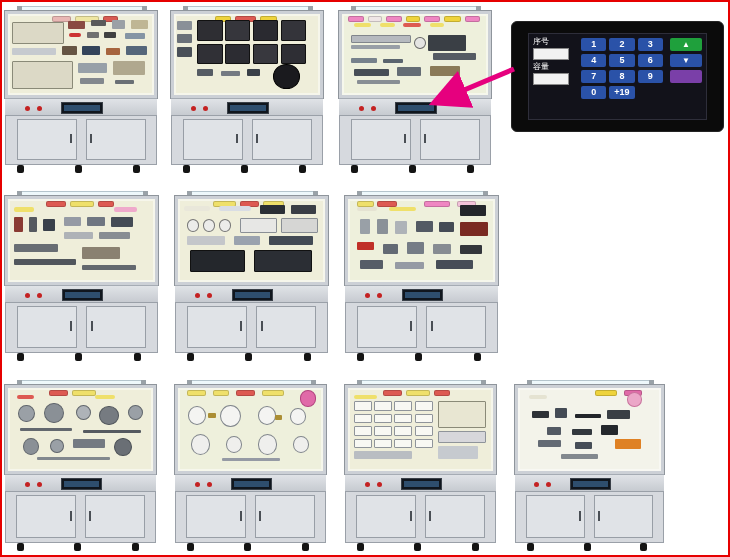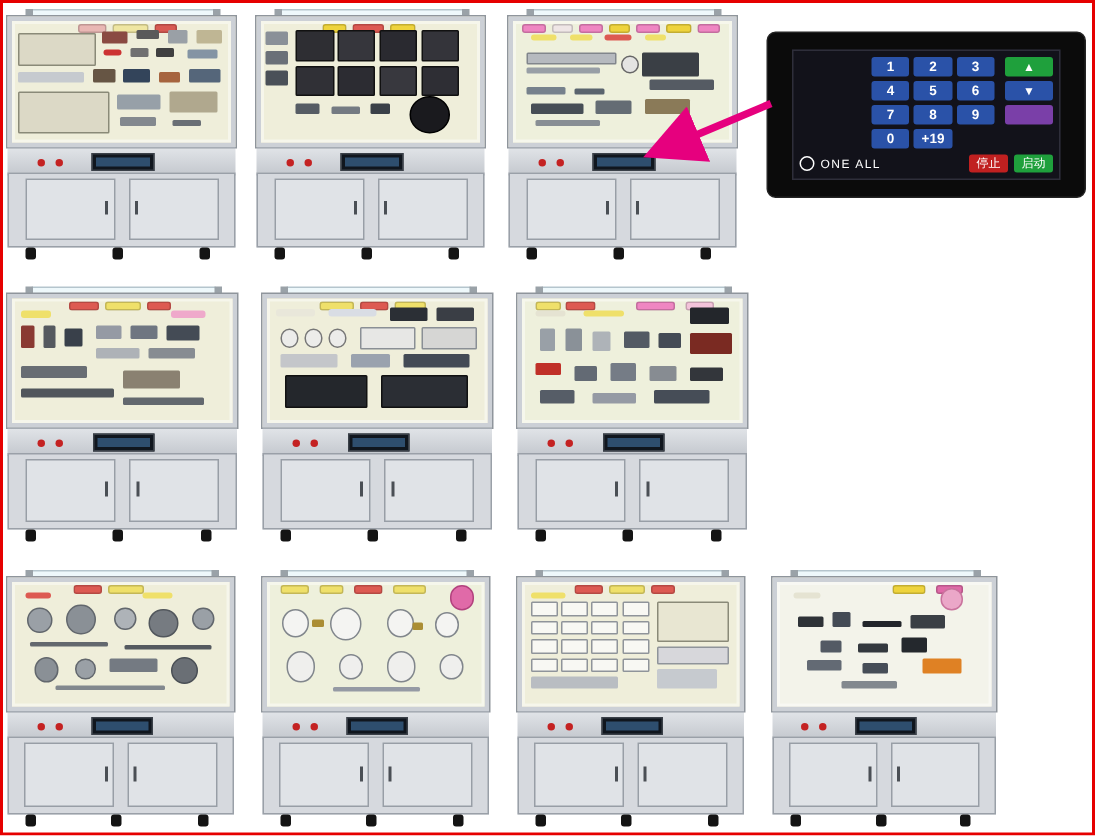--- a/index.html
+++ b/index.html
@@ -489,46 +489,44 @@
         </div>
       </div>
       <div class="wheel" style="left: 8%;"></div>
       <div class="wheel" style="left: 46%;"></div>
       <div class="wheel" style="left: 84%;"></div>
     </div>
   </div>
 
 <div class="keypad" style="background: rgb(11, 11, 11);">
   <div class="kp-screen" style="background: rgb(18, 18, 26);">
+    <div class="kp-left" id="kp-left">
+        <div class="kp-field-label">序号</div>
+        <div class="kp-field-box"></div>
+        <div class="kp-field-label">容量</div>
+        <div class="kp-field-box"></div>
+      </div>
     <div class="kp-digits" id="kp-digits">
         <div class="kp-digit" style="background: rgb(42, 82, 168);">1</div>
         <div class="kp-digit" style="background: rgb(42, 82, 168);">2</div>
         <div class="kp-digit" style="background: rgb(42, 82, 168);">3</div>
         <div class="kp-digit" style="background: rgb(42, 82, 168);">4</div>
         <div class="kp-digit" style="background: rgb(42, 82, 168);">5</div>
         <div class="kp-digit" style="background: rgb(42, 82, 168);">6</div>
         <div class="kp-digit" style="background: rgb(42, 82, 168);">7</div>
         <div class="kp-digit" style="background: rgb(42, 82, 168);">8</div>
         <div class="kp-digit" style="background: rgb(42, 82, 168);">9</div>
         <div class="kp-digit" style="background: rgb(42, 82, 168);">0</div>
         <div class="kp-digit" style="background: rgb(42, 82, 168);">+19</div>
       </div>
     <div class="kp-side" id="kp-side">
         <div class="kp-side-btn" style="background: rgb(31, 160, 60);">▲</div>
         <div class="kp-side-btn" style="background: rgb(42, 82, 168);">▼</div>
         <div class="kp-side-btn" style="background: rgb(122, 63, 168);"></div>
       </div>
-    <div class="kp-bottom">
-      <span class="kp-indicator"></span>
-      <span class="kp-oneall">ONE ALL</span>
-      <span class="kp-ctrls" id="kp-ctrls">
-          <div class="kp-ctrl" style="background: rgb(192, 32, 32);">停止</div>
-          <div class="kp-ctrl" style="background: rgb(31, 160, 60);">启动</div>
-        </span>
-    </div>
   </div>
 </div>
 
 <svg class="arrow" viewBox="0 0 95 48">
   <defs>
     <marker id="ah" markerWidth="8" markerHeight="8" refX="6" refY="4" orient="auto">
       <path d="M0,0 L8,4 L0,8 z" fill="#e6007e"></path>
     </marker>
   </defs>
   <line x1="90" y1="7" x2="14" y2="39" stroke="#e6007e" stroke-width="5" marker-end="url(#ah)"></line>

